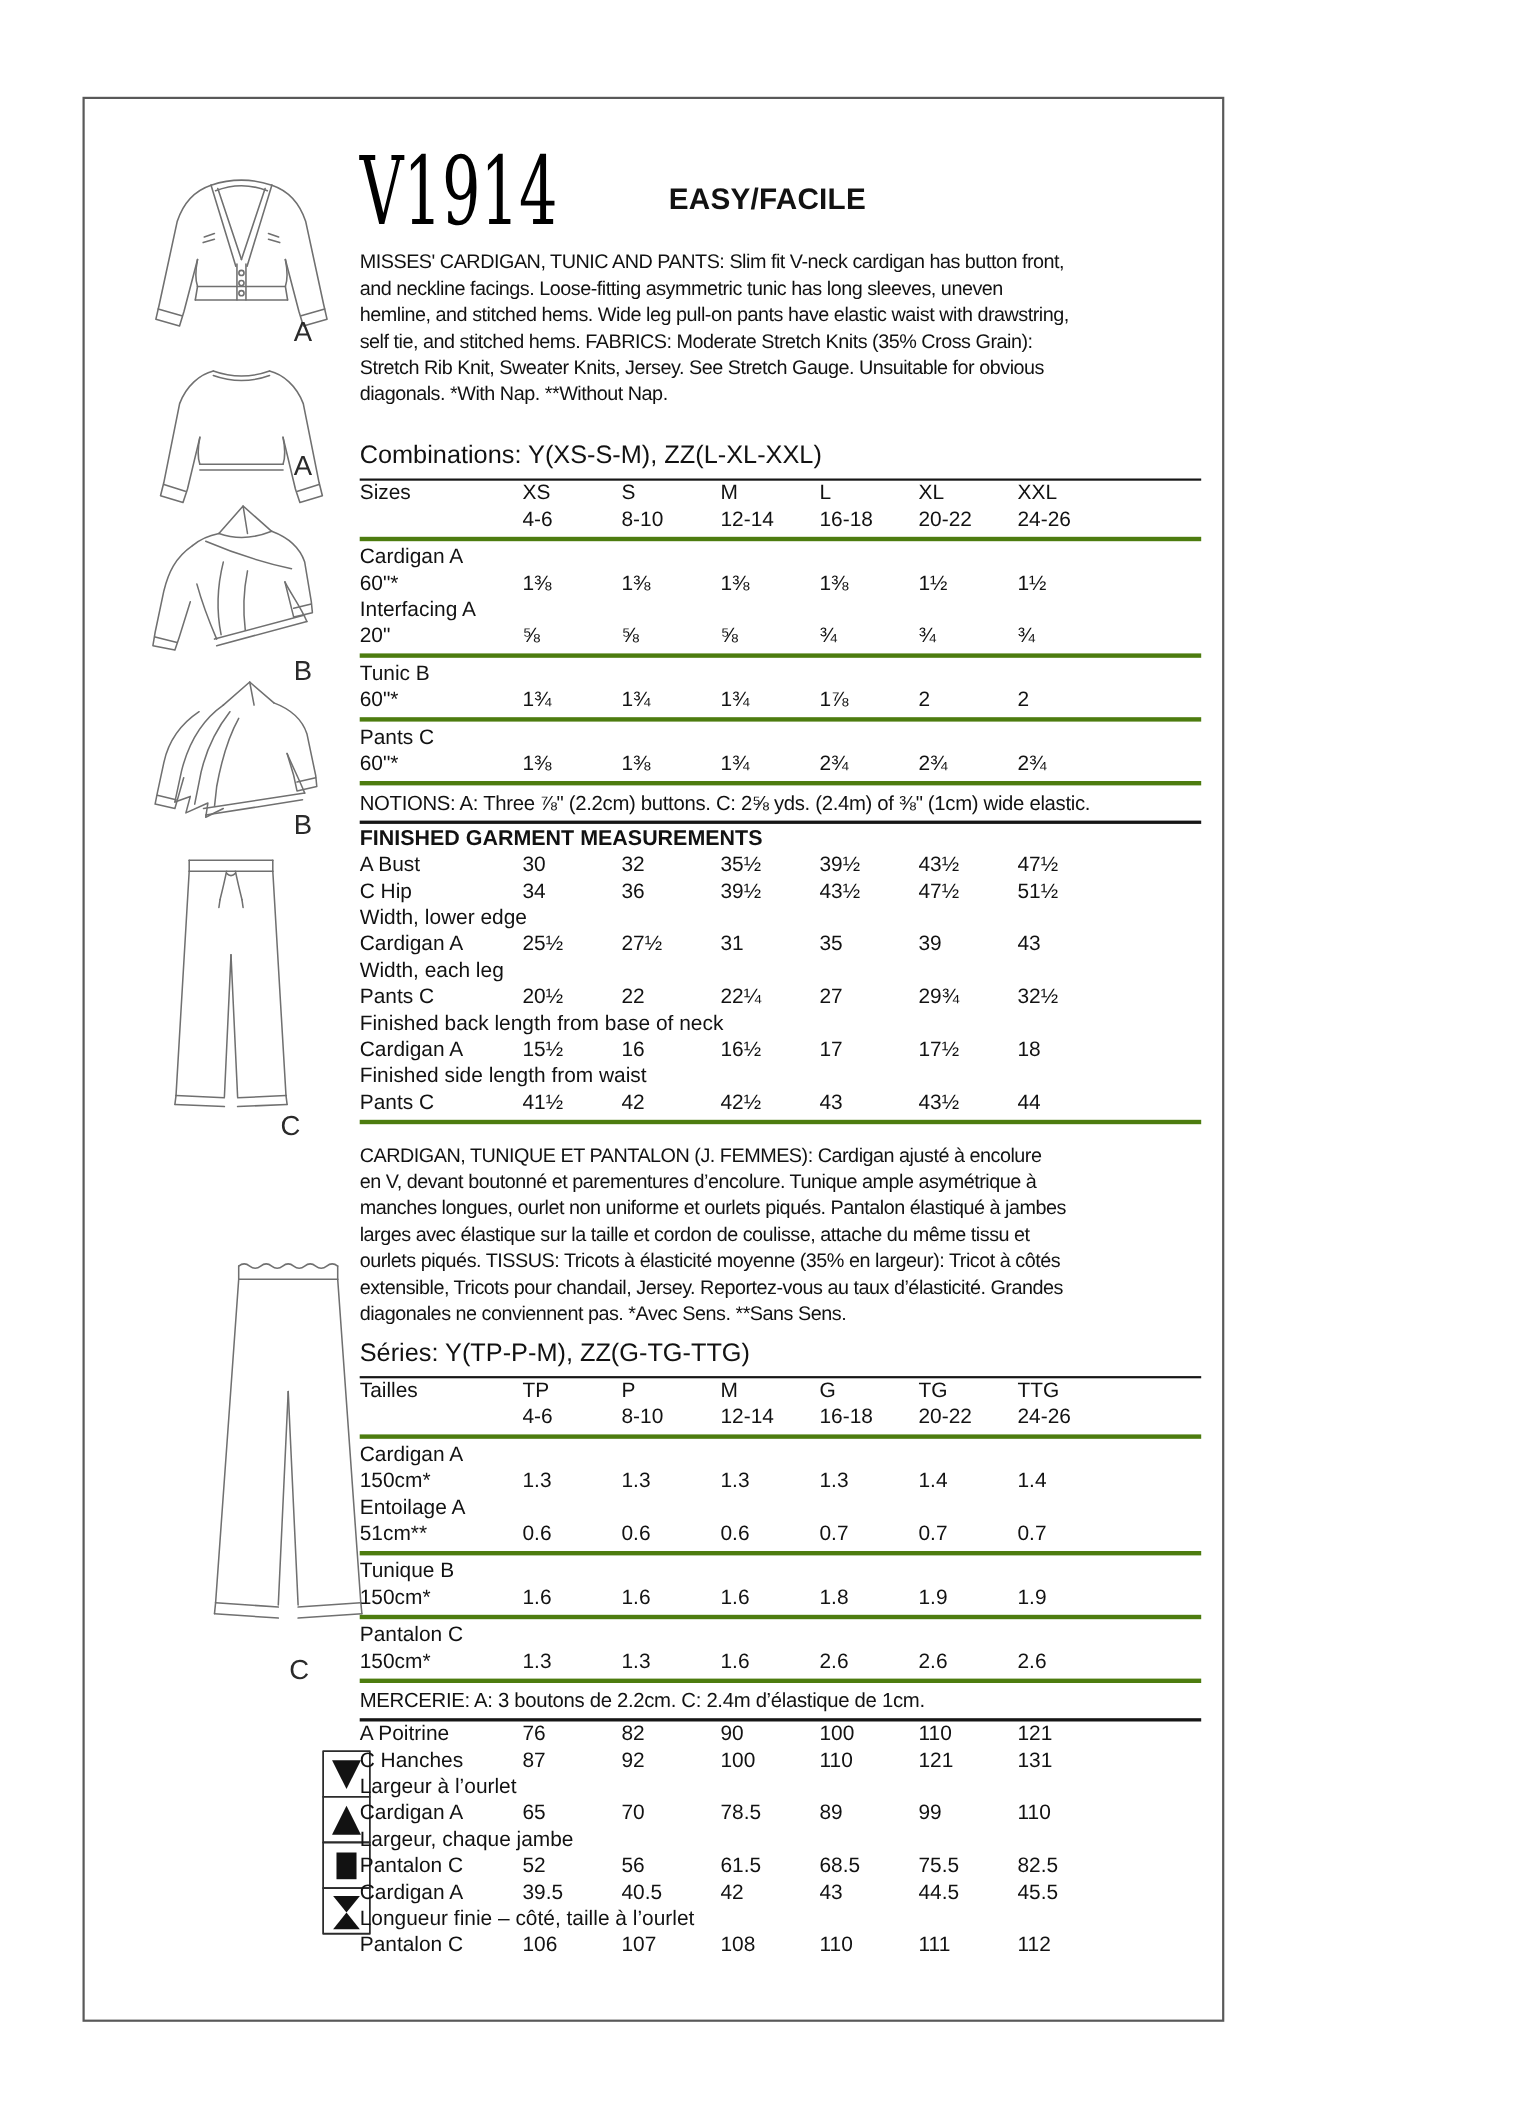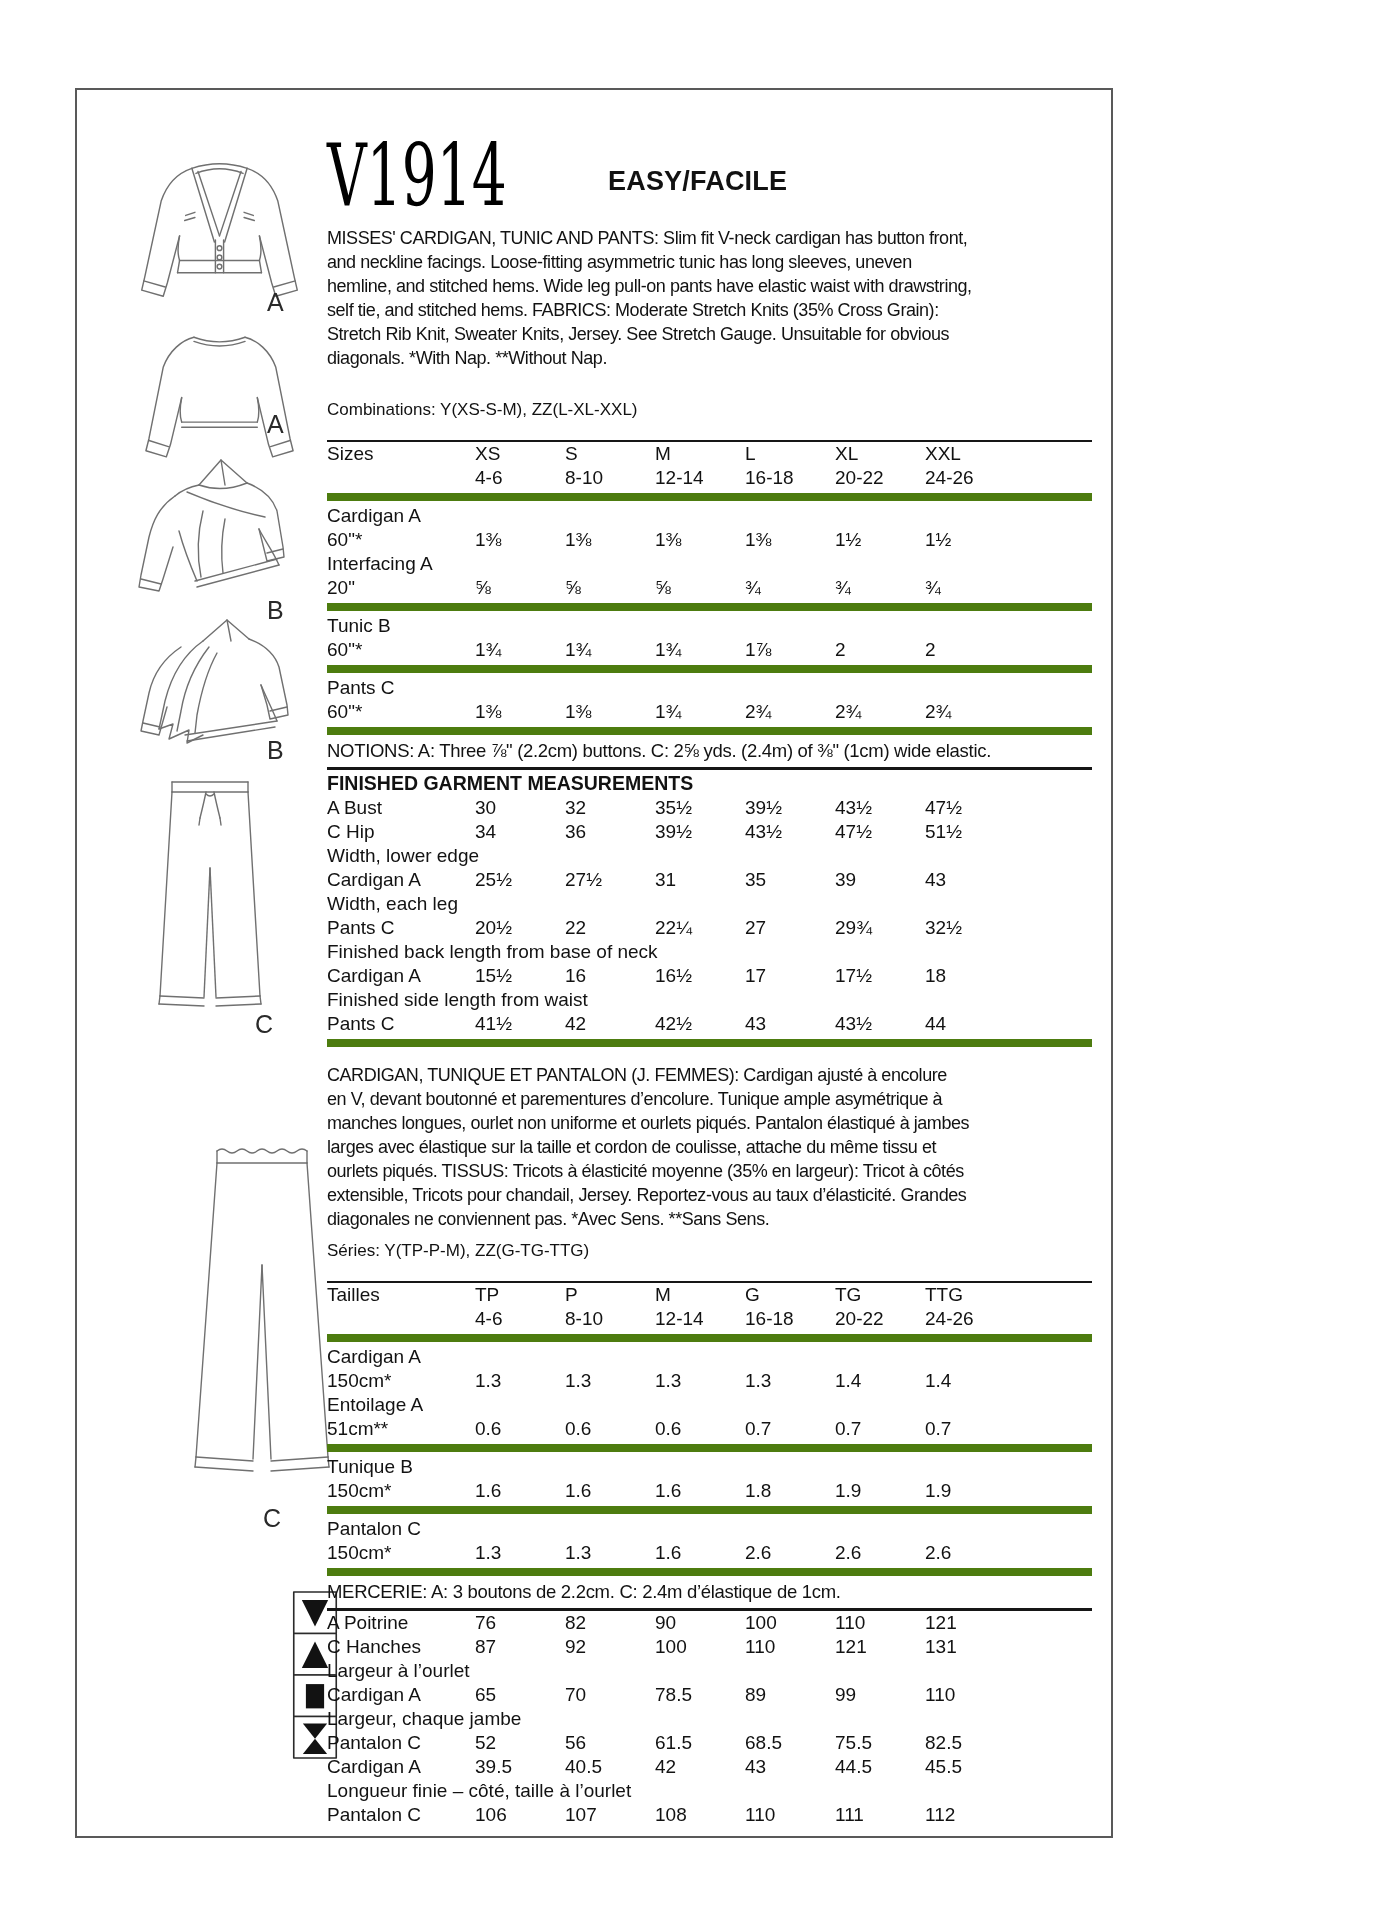--- a/index.html
+++ b/index.html
@@ -10,28 +10,28 @@
   
   .art svg{position:absolute;stroke:#707070;fill:none;stroke-width:1.4;stroke-linecap:round;stroke-linejoin:round}
   .garment-label{position:absolute;font-size:25px;color:#2a2a2a;letter-spacing:1px}
   .symbols{position:absolute;left:214px;top:1500px}
   
   .main{position:absolute;left:250px;top:46px;width:765px}
   .header-row{display:flex;justify-content:flex-start;width:668px;height:82px}
   .brand-title{font-family:"DejaVu Serif",serif;font-size:86px;line-height:78px;transform:scaleX(.64);transform-origin:left top;white-space:nowrap;color:#000}
   .easy{font-size:27px;font-weight:bold;margin-top:30px;letter-spacing:.2px}
   .para{font-size:18px;line-height:24px;letter-spacing:-0.45px;margin-top:8px;white-space:nowrap}
-  .comb{font-size:17px;margin-top:30px;padding-bottom:20px;border-bottom:2.5px solid #161616}
+  .comb{font-size:23px;margin-top:30px;padding-bottom:8px;border-bottom:2.5px solid #161616}
   .note-line{font-size:18.5px;line-height:22px;border-bottom:3px solid #161616;padding:2px 0 5px;letter-spacing:-0.3px}
   .sec-title{font-size:19.5px;font-weight:bold;line-height:25px;margin-top:1px}
   .trow{display:grid;grid-template-columns:148px 90px 90px 90px 90px 90px 90px 1fr;font-size:19px;line-height:24px}
   .trow .tlabel{white-space:nowrap}
   .trow .tlabel.full{grid-column:1 / -1}
   .trow .tcell{text-align:left}
-  .rule-heavy{border-bottom:8px solid #4d7c0f;padding-bottom:3px;margin-bottom:3px}
+  .rule-heavy{border-bottom:4px solid #4d7c0f;padding-bottom:3px;margin-bottom:3px}
   .fr-para{margin-top:16px}
   .series{margin-top:10px}
   .sym-box{stroke:#2b2b2b;stroke-width:1.6;fill:#fff}
   .sym-glyph{fill:#121212;stroke:none}
 </style>
 </head>
 <body>
 
 <div class="sheet">
 

